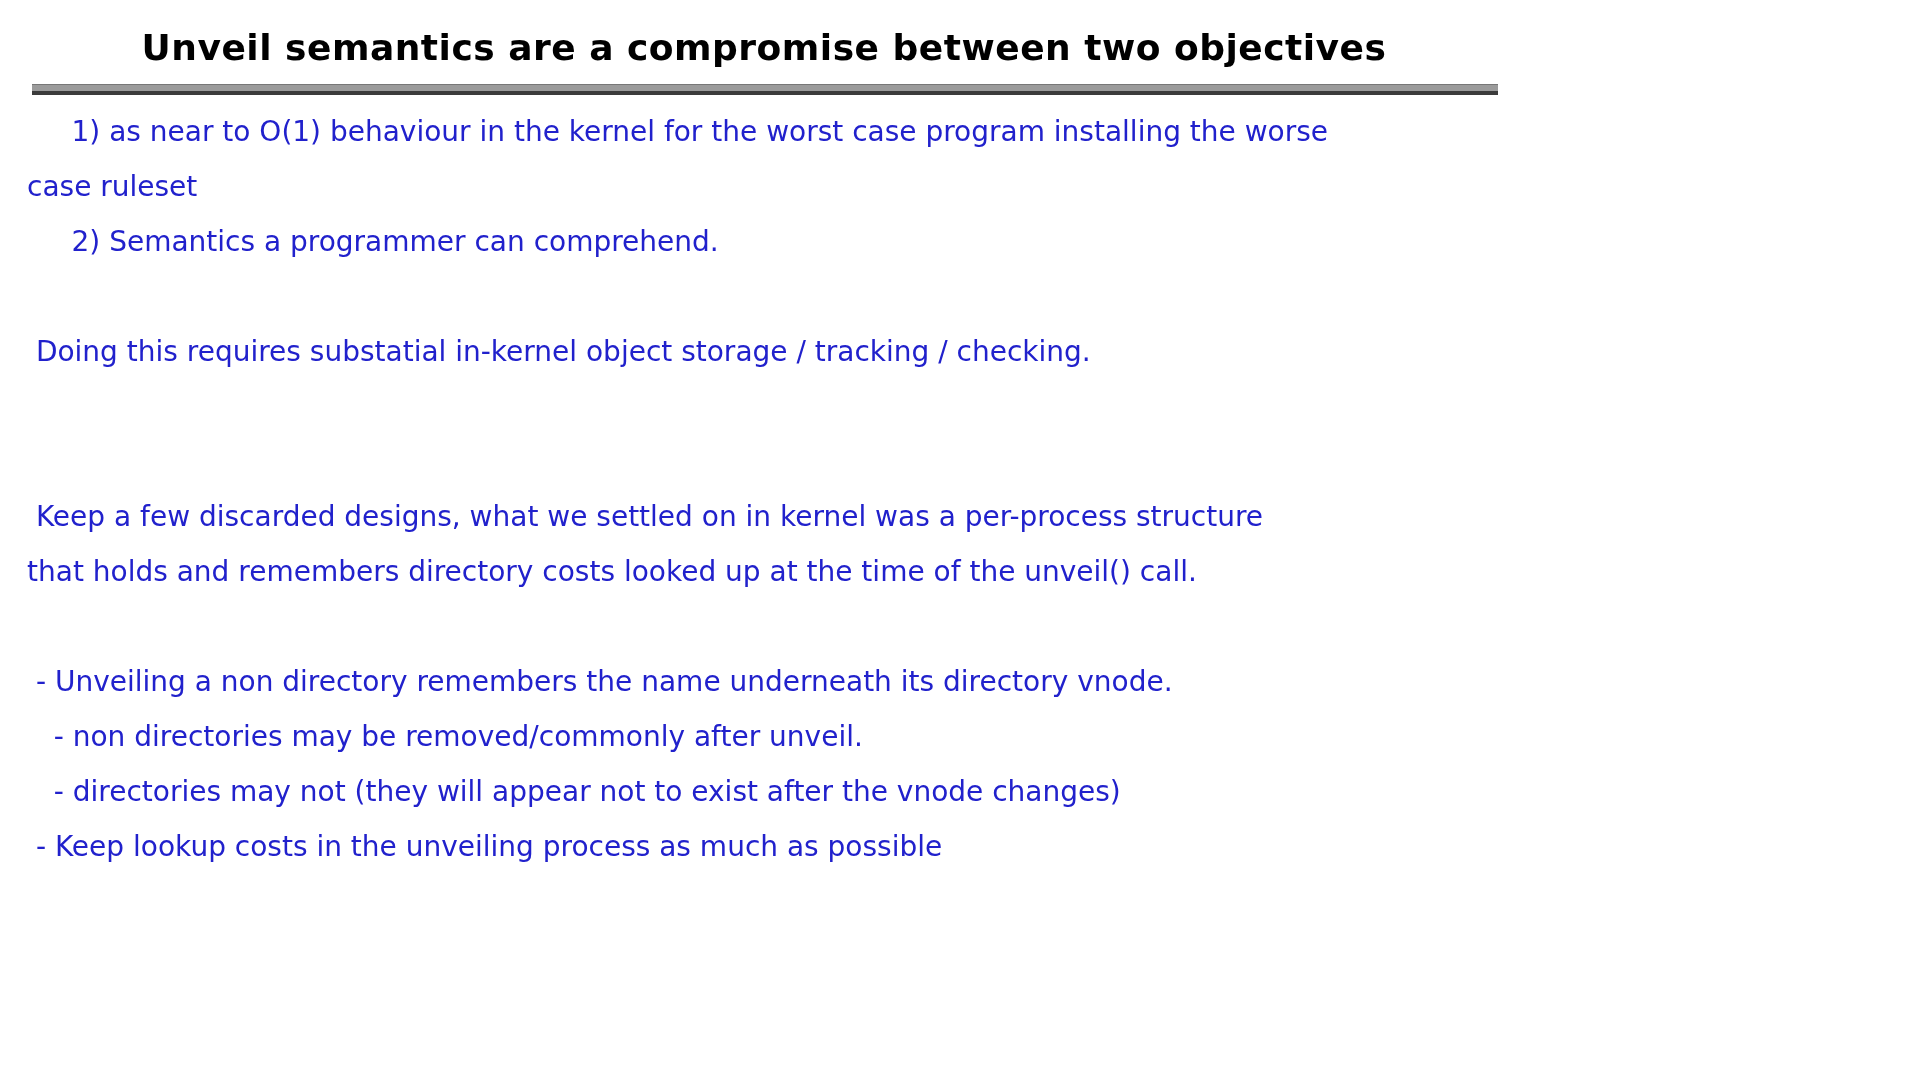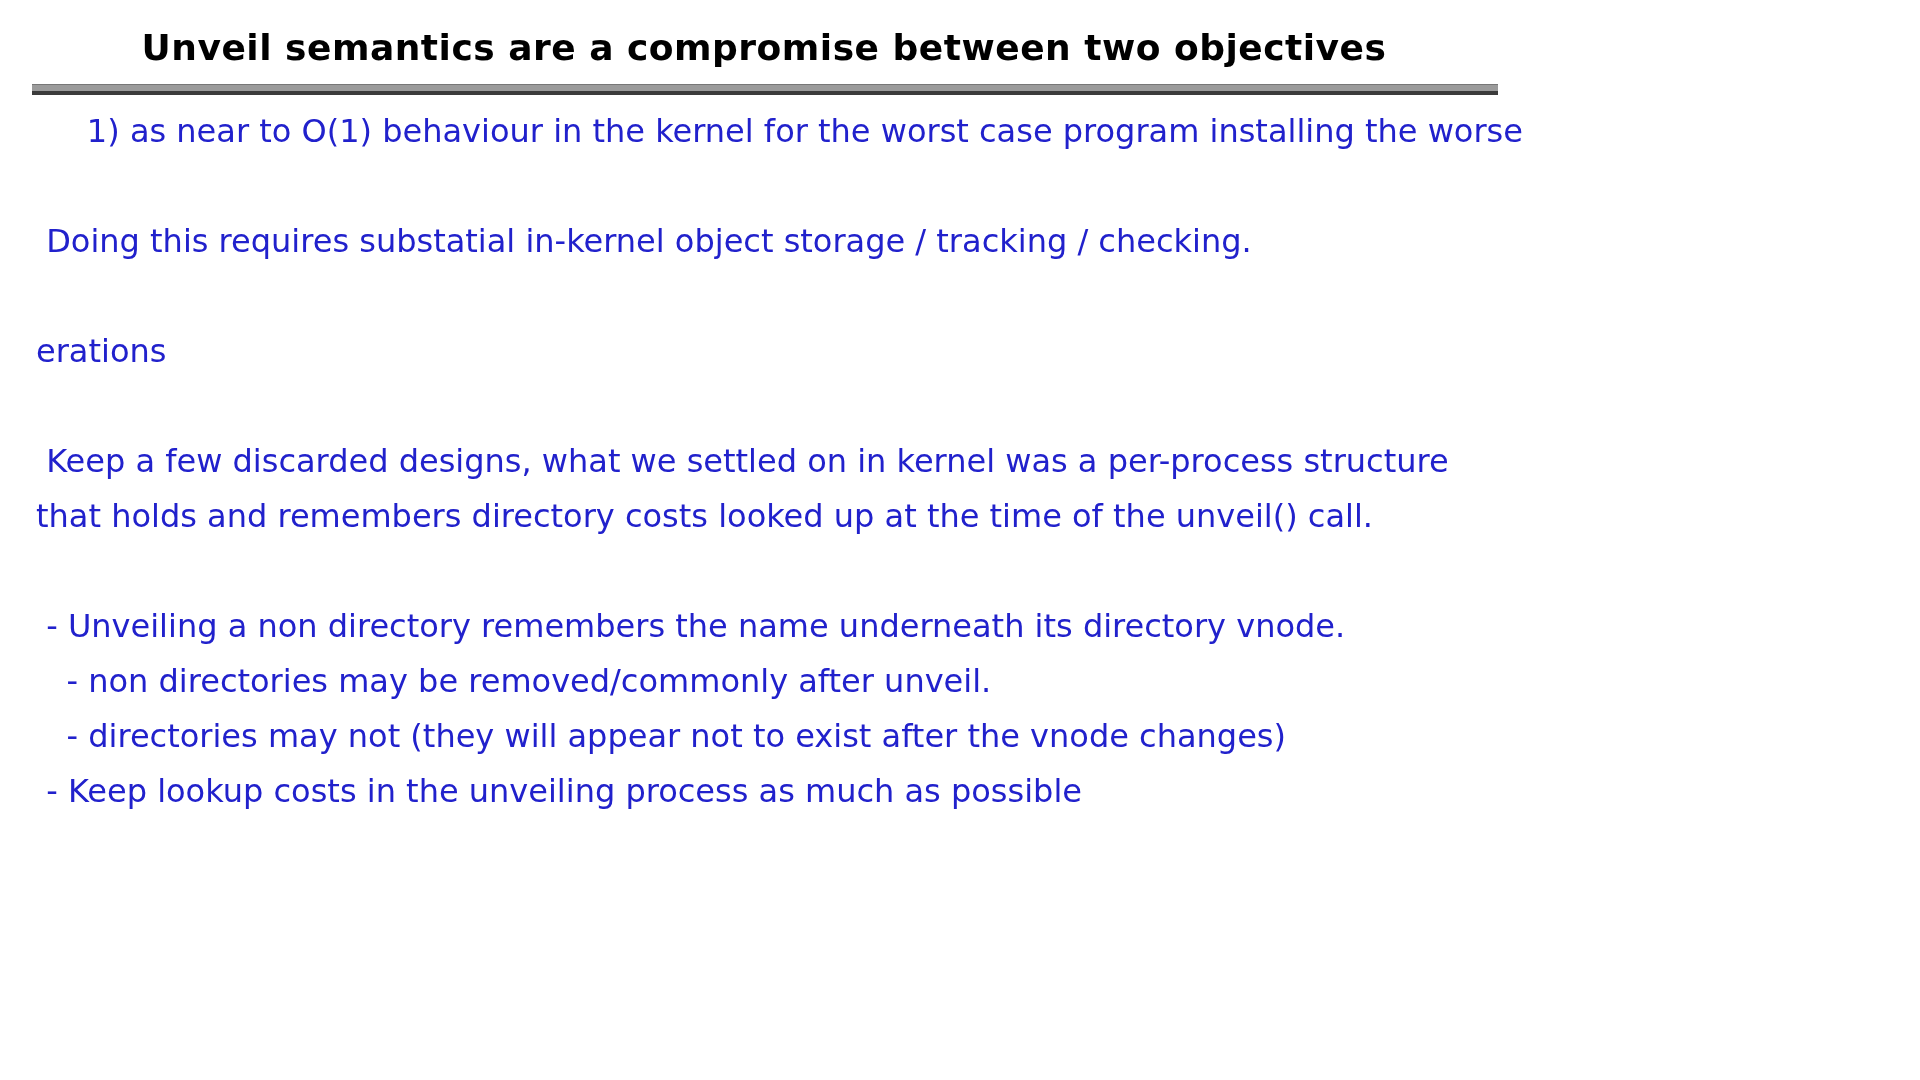--- a/index.html
+++ b/index.html
@@ -32,46 +32,47 @@
   }
   .title-divider {
     margin: 14px 30px 0 32px;
     height: 6px;
     background: #9b9b9b;
     border-top: 1px solid #777777;
     border-bottom: 4px solid #3b3b3b;
   }
   .slide-body {
     margin-top: 9px;
-    padding-left: 36px;
+    padding-left: 27px;
     color: #2121cc;
-    font-size: 32px;
+    font-size: 28px;
     line-height: 55px;
     overflow: hidden;
   }
   .body-line {
     height: 55px;
     white-space: pre;
   }
 </style>
 </head>
 <body>
 
 <div class="slide">
 
   <h1 class="slide-title">Unveil semantics are a compromise between two objectives</h1>
 
   <div class="title-divider"></div>
 
   <div class="slide-body">
     <div class="body-line">     1) as near to O(1) behaviour in the kernel for the worst case program installing the worse</div>
+    <div class="body-line">case ruleset</div>
+    <div class="body-line">     2) Semantics a programmer can comprehend.</div>
     <div class="body-line"></div>
     <div class="body-line"> Doing this requires substatial in-kernel object storage / tracking / checking.</div>
     <div class="body-line"></div>
-    <div class="body-line">erations</div>
     <div class="body-line"></div>
     <div class="body-line"> Keep a few discarded designs, what we settled on in kernel was a per-process structure</div>
     <div class="body-line">that holds and remembers directory costs looked up at the time of the unveil() call.</div>
     <div class="body-line"></div>
     <div class="body-line"> - Unveiling a non directory remembers the name underneath its directory vnode.</div>
     <div class="body-line">   - non directories may be removed/commonly after unveil.</div>
     <div class="body-line">   - directories may not (they will appear not to exist after the vnode changes)</div>
     <div class="body-line"> - Keep lookup costs in the unveiling process as much as possible</div>
   </div>
 

